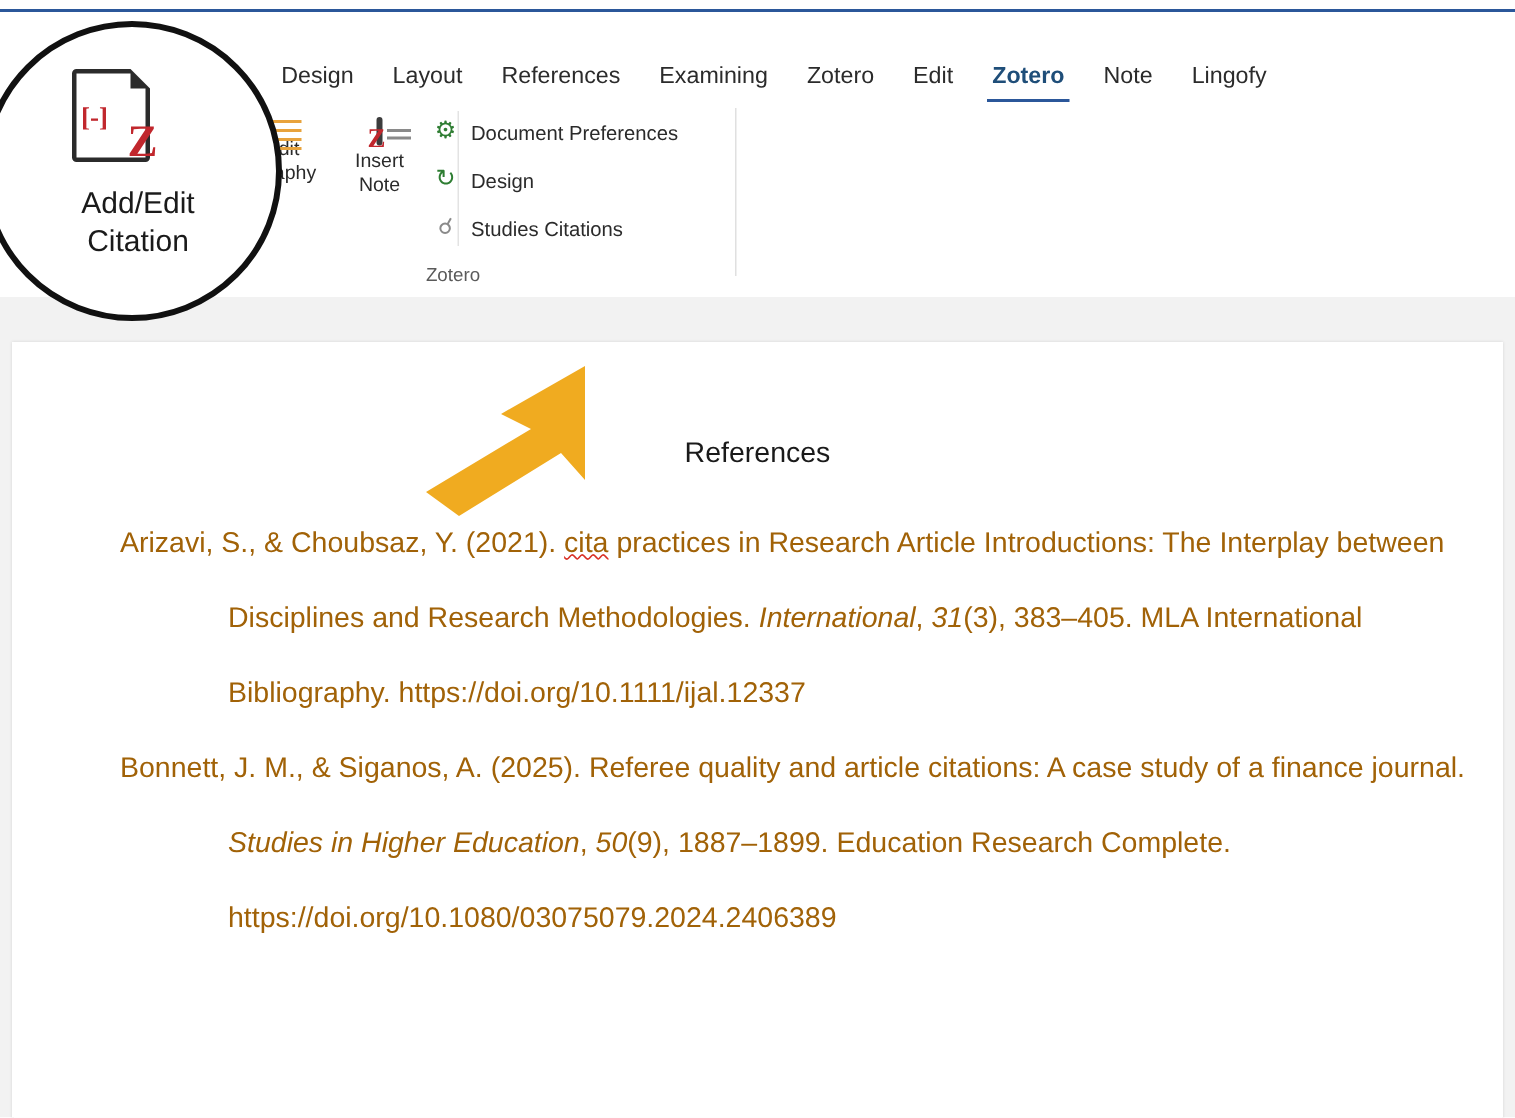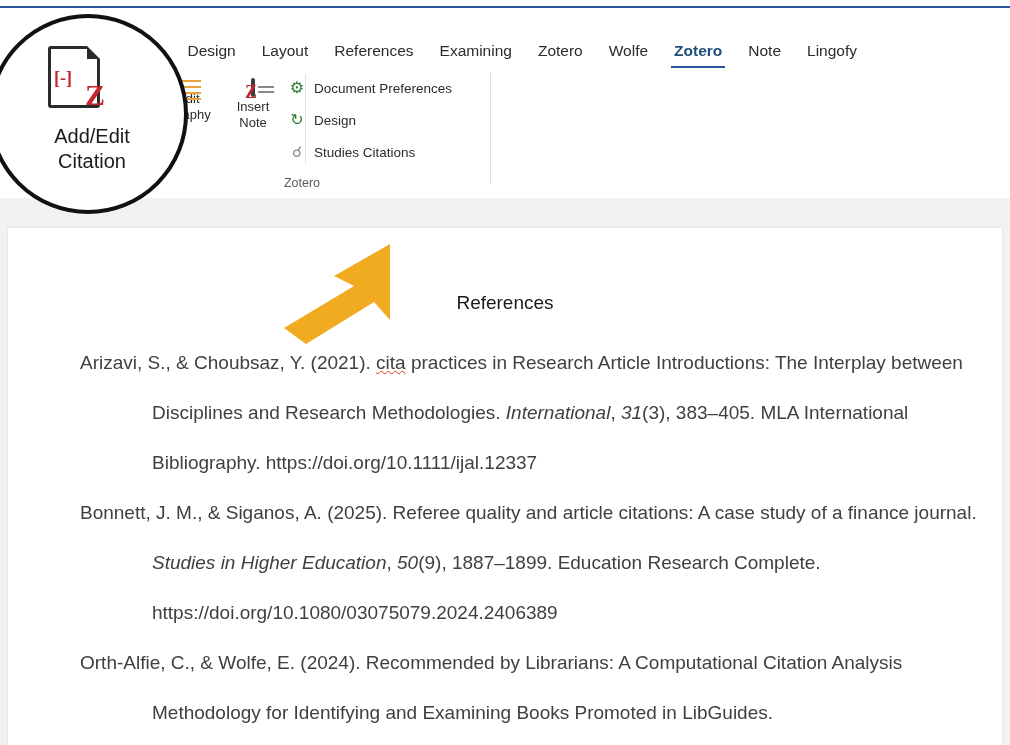--- a/index.html
+++ b/index.html
@@ -326,21 +326,21 @@
     color: #1a1a1a;
     font-family: "Liberation Sans", sans-serif;
   }
   .ref-list {
     position: absolute;
     top: 110px;
     left: 72px;
     width: 918px;
     font-size: 19px;
     line-height: 50px;
-    color: #404040;
+    color: #a16207;
   }
   .ref-entry {
     margin-bottom: 0px;
     padding-left: 72px;
     text-indent: -72px;
   }
   .ref-entry i { font-style: italic; }
   .squiggle {
     text-decoration: underline;
     text-decoration-style: wavy;
@@ -368,21 +368,21 @@
 
   <div class="ribbon-tabs">
     <div class="ribbon-tab">me</div>
     <div class="ribbon-tab">Insert</div>
     <div class="ribbon-tab">Draw</div>
     <div class="ribbon-tab">Design</div>
     <div class="ribbon-tab">Layout</div>
     <div class="ribbon-tab">References</div>
     <div class="ribbon-tab">Examining</div>
     <div class="ribbon-tab">Zotero</div>
-    <div class="ribbon-tab">Wolfe</div>
+    <div class="ribbon-tab">Edit</div>
     <div class="ribbon-tab active">Zotero</div>
     <div class="ribbon-tab">Note</div>
     <div class="ribbon-tab">Lingofy</div>
   </div>
 
   <div class="zotero-group">
 
     <div class="big-btn" style="left:0px; top:4px;">
       <span class="glyph">
         <span class="docicon"><span class="brackets">[-]</span><span class="zmark">Z</span></span>
@@ -445,20 +445,19 @@
     </svg>
   </div>
 </div>
 
 <div class="page-area">
   <div class="page">
     <div class="refs-title">References</div>
     <div class="ref-list">
       <div class="ref-entry" id="ref0">Arizavi, S., &amp; Choubsaz, Y. (2021). <span class="squiggle">cita</span> practices in Research Article Introductions: The Interplay between Disciplines and Research Methodologies. <i>International</i>, <i>31</i>(3), 383–405. MLA International Bibliography. https://doi.org/10.1111/ijal.12337</div>
       <div class="ref-entry" id="ref1">Bonnett, J. M., &amp; Siganos, A. (2025). Referee quality and article citations: A case study of a finance journal. <i>Studies in Higher Education</i>, <i>50</i>(9), 1887–1899. Education Research Complete. https://doi.org/10.1080/03075079.2024.2406389</div>
-      <div class="ref-entry" id="ref2">Orth-Alfie, C., &amp; Wolfe, E. (2024). Recommended by Librarians: A Computational Citation Analysis Methodology for Identifying and Examining Books Promoted in LibGuides.</div>
     </div>
   </div>
 </div>
 
 <svg class="arrow" viewBox="0 0 140 120">
   <path d="M128 8 L72 40 L92 50 L22 92 L44 108 L112 66 L128 84 Z" fill="#f0ab20"></path>
 </svg>
 
 </body></html>

